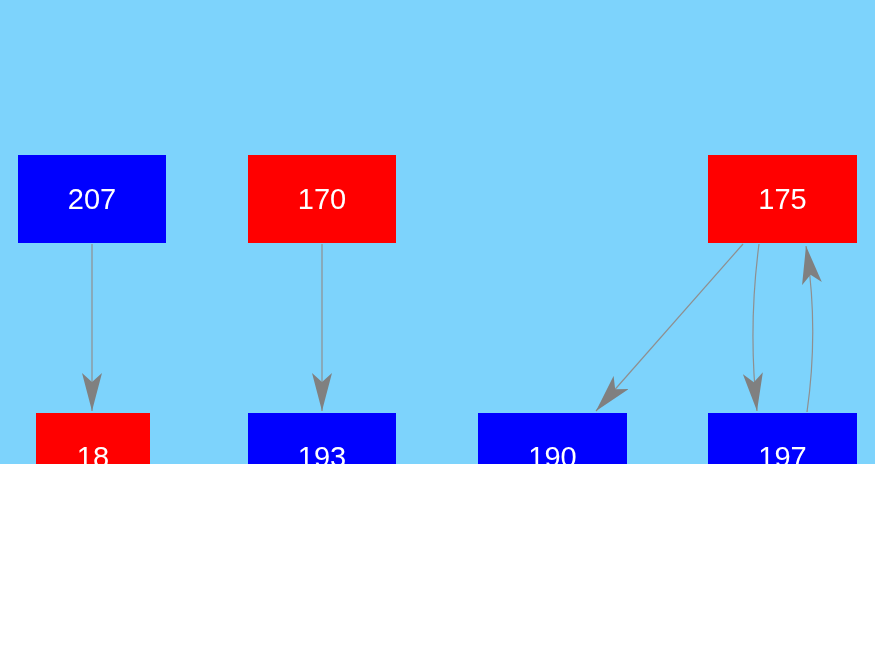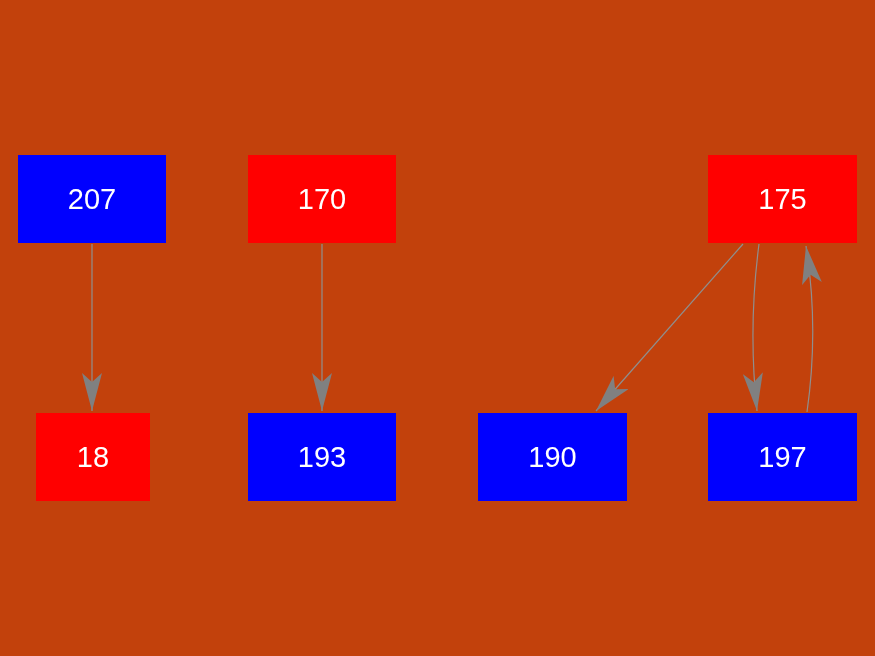--- a/index.html
+++ b/index.html
@@ -3,22 +3,22 @@
 <meta charset="utf-8">
 <style>
   html, body {
     margin: 0;
     padding: 0;
     background: #ffffff;
   }
   #canvas {
     position: relative;
     width: 875px;
-    height: 656px;
-    background: #c2410c;
+    height: 464px;
+    background: #7dd3fc;
     overflow: hidden;
     font-family: "Liberation Sans", sans-serif;
   }
   #graph-svg {
     display: block;
     width: 875px;
     height: 656px;
   }
   .node-box {
     stroke: none;

